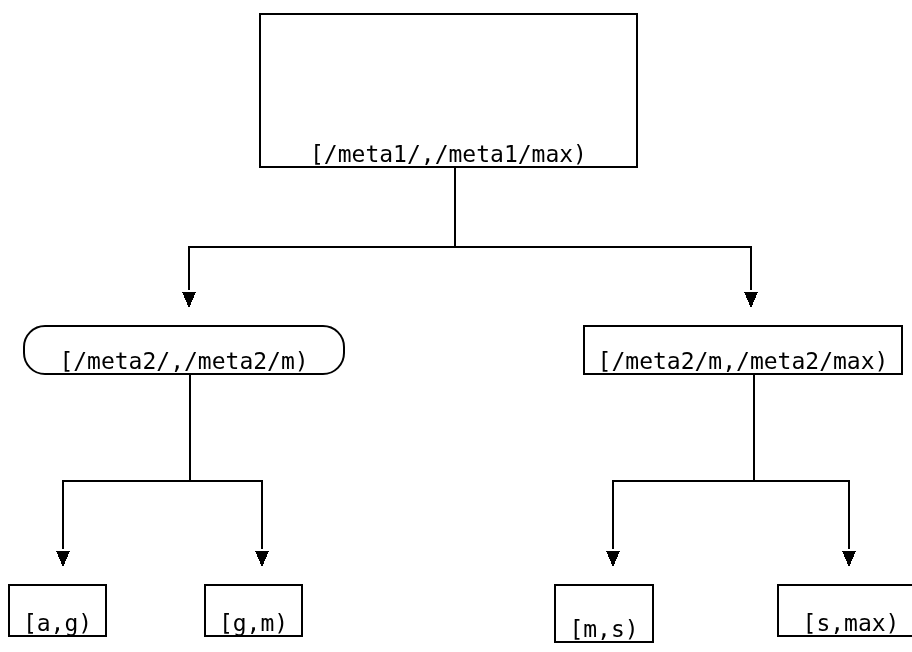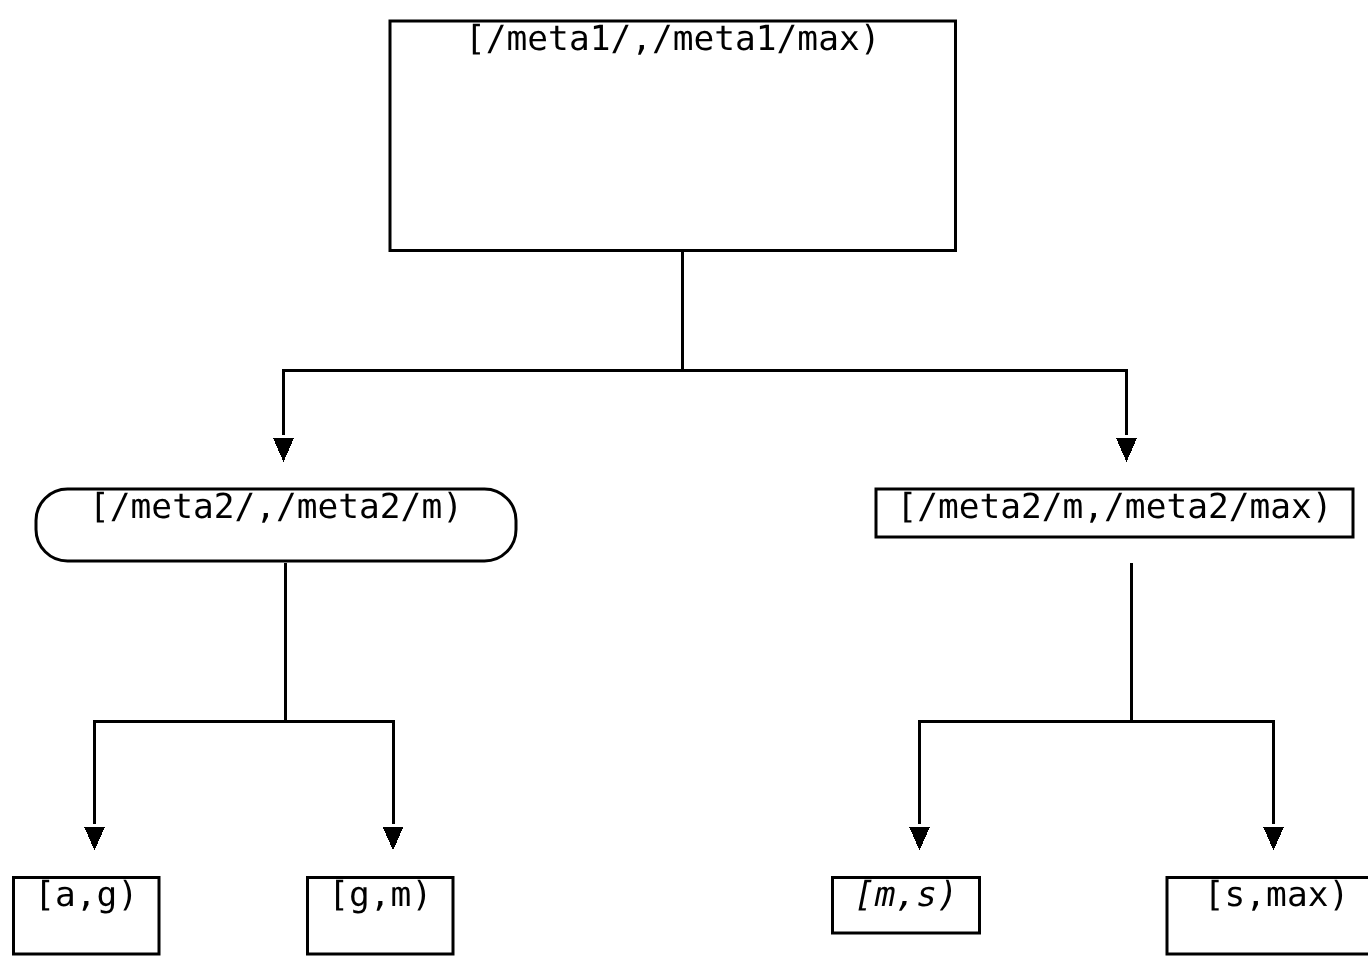--- a/index.html
+++ b/index.html
@@ -23,32 +23,32 @@
     width: 912px;
     height: 652px;
     pointer-events: none;
   }
   .node {
     position: absolute;
     box-sizing: border-box;
     border: 2px solid #000000;
     background: #ffffff;
     display: flex;
-    align-items: flex-start;
+    align-items: flex-end;
     justify-content: center;
     font-size: 23px;
     line-height: 1;
     white-space: nowrap;
   }
   .node-root  { left: 259px; top: 13px;  width: 379px; height: 155px; }
   .node-l2a   { left: 23px;  top: 325px; width: 322px; height: 50px; border-radius: 22px; }
-  .node-l2b   { left: 583px; top: 325px; width: 320px; height: 34px; }
+  .node-l2b   { left: 583px; top: 325px; width: 320px; height: 50px; }
   .node-leaf0 { left: 8px;   top: 584px; width: 99px;  height: 53px; }
   .node-leaf1 { left: 204px; top: 584px; width: 99px;  height: 53px; }
-  .node-leaf2 { left: 554px; top: 584px; width: 100px; height: 39px; font-style: italic; }
+  .node-leaf2 { left: 554px; top: 584px; width: 100px; height: 59px; }
   .node-leaf3 { left: 777px; top: 584px; width: 148px; height: 53px; }
 </style>
 </head>
 <body>
 
 <div class="canvas">
 
   <svg class="edges" width="912" height="652" viewBox="0 0 912 652" xmlns="http://www.w3.org/2000/svg" shape-rendering="crispEdges">
     <g stroke="#000000" stroke-width="2" fill="none">
 

